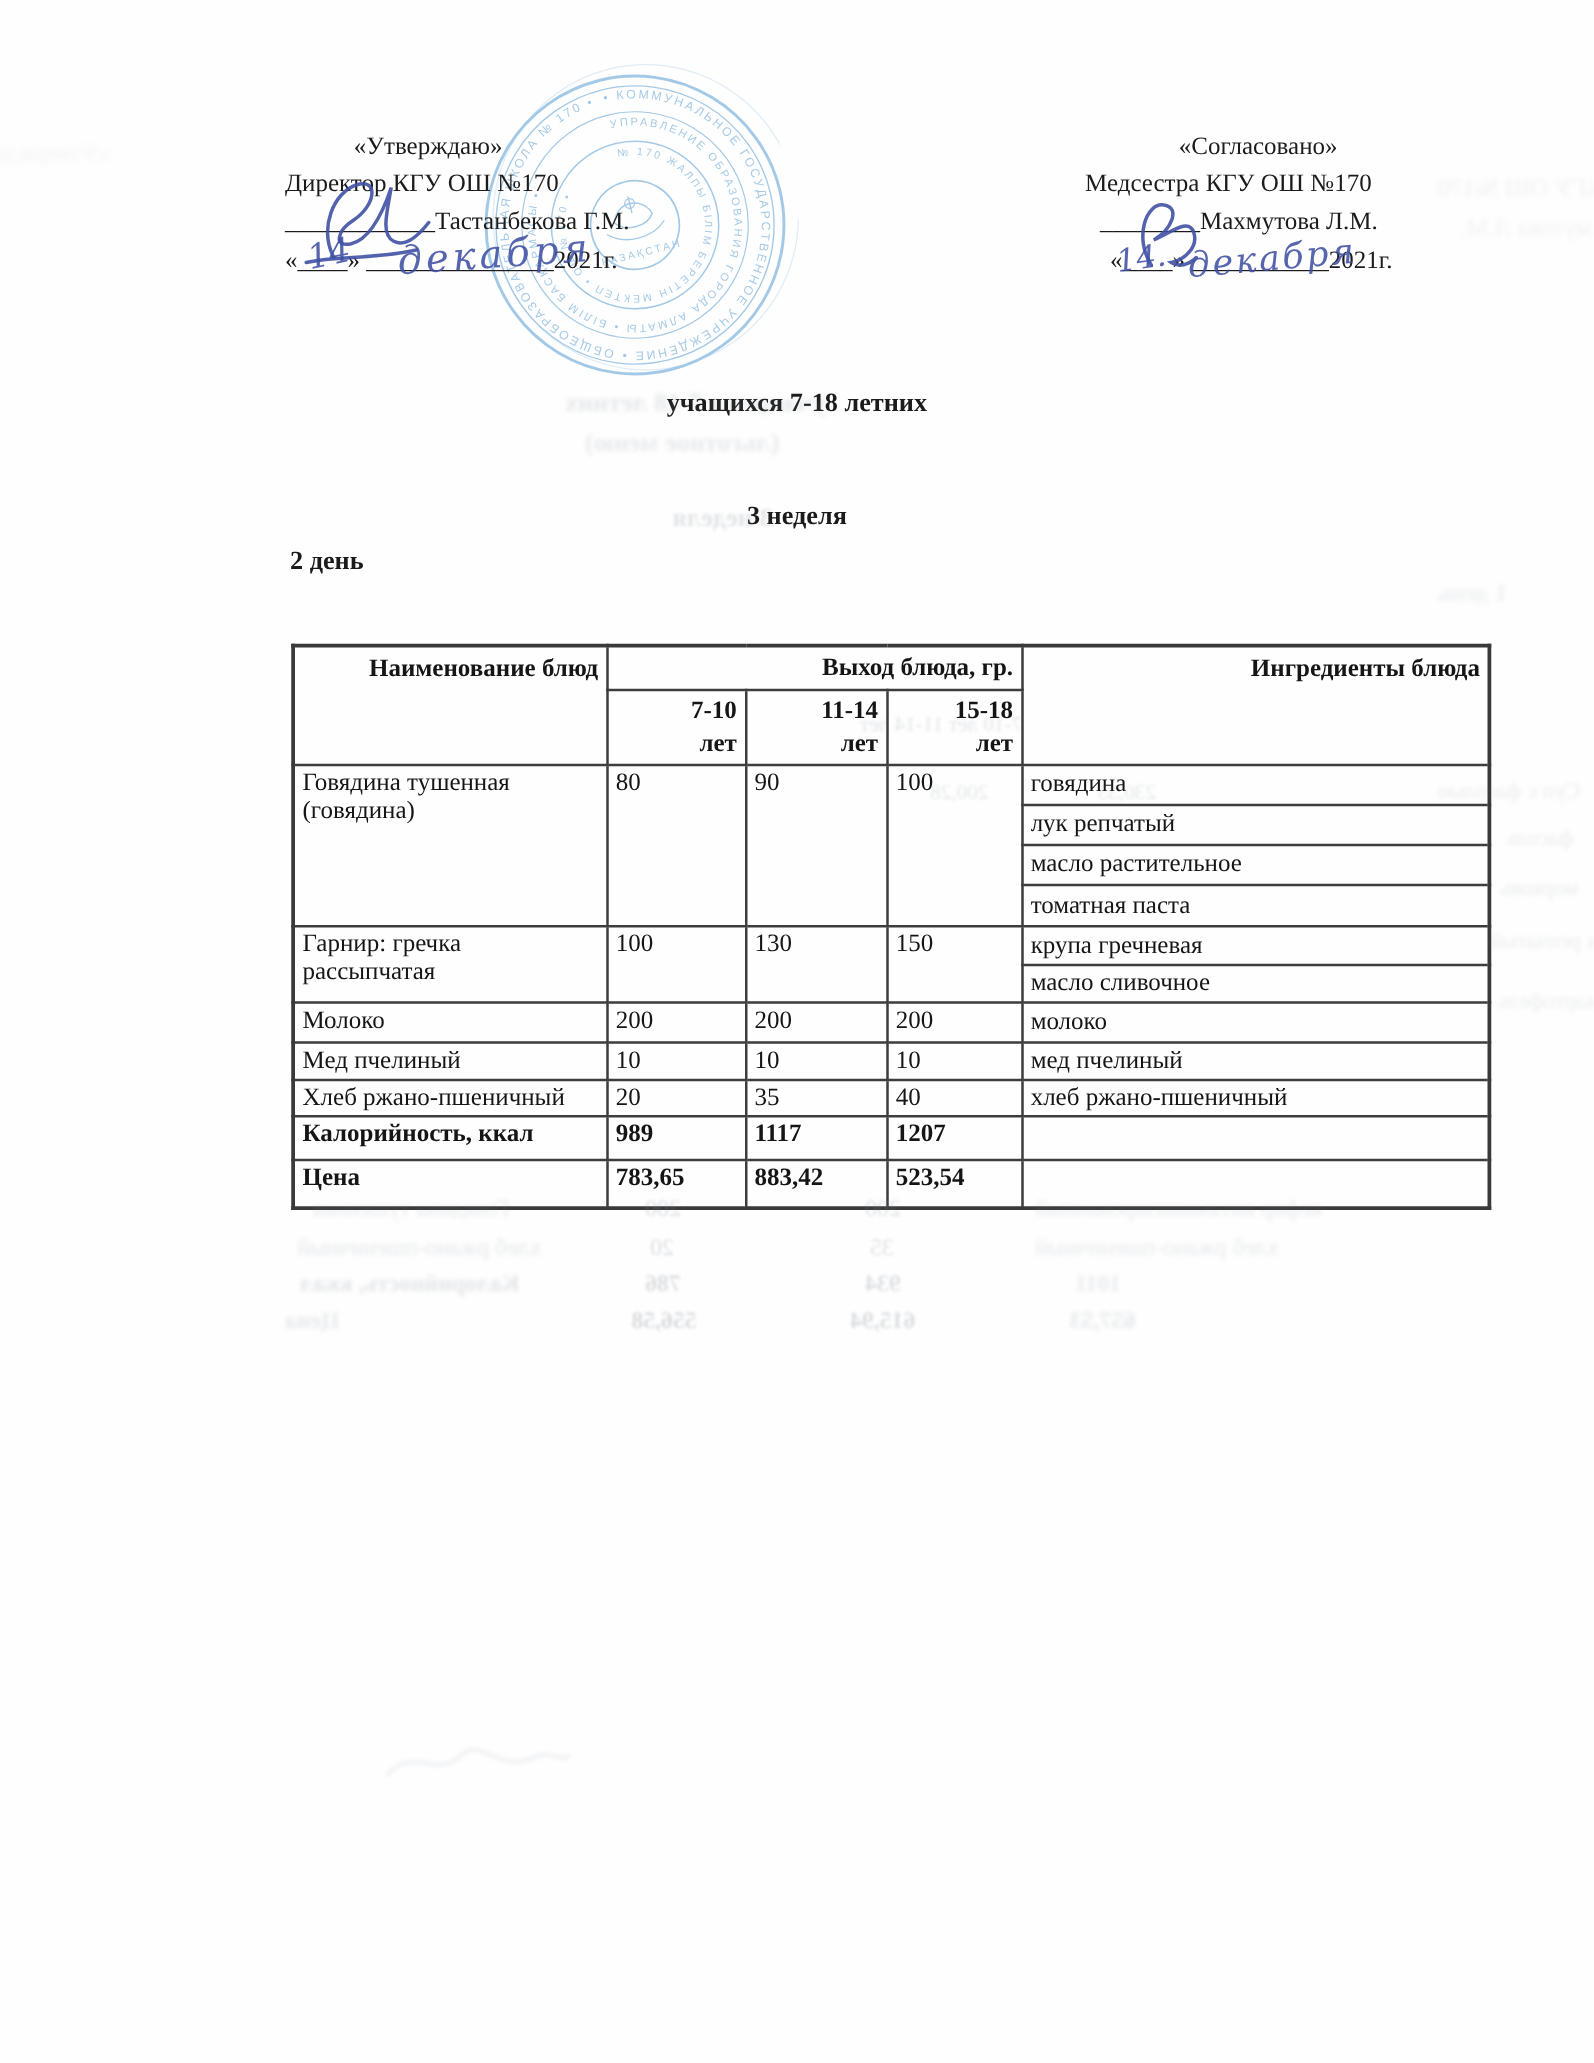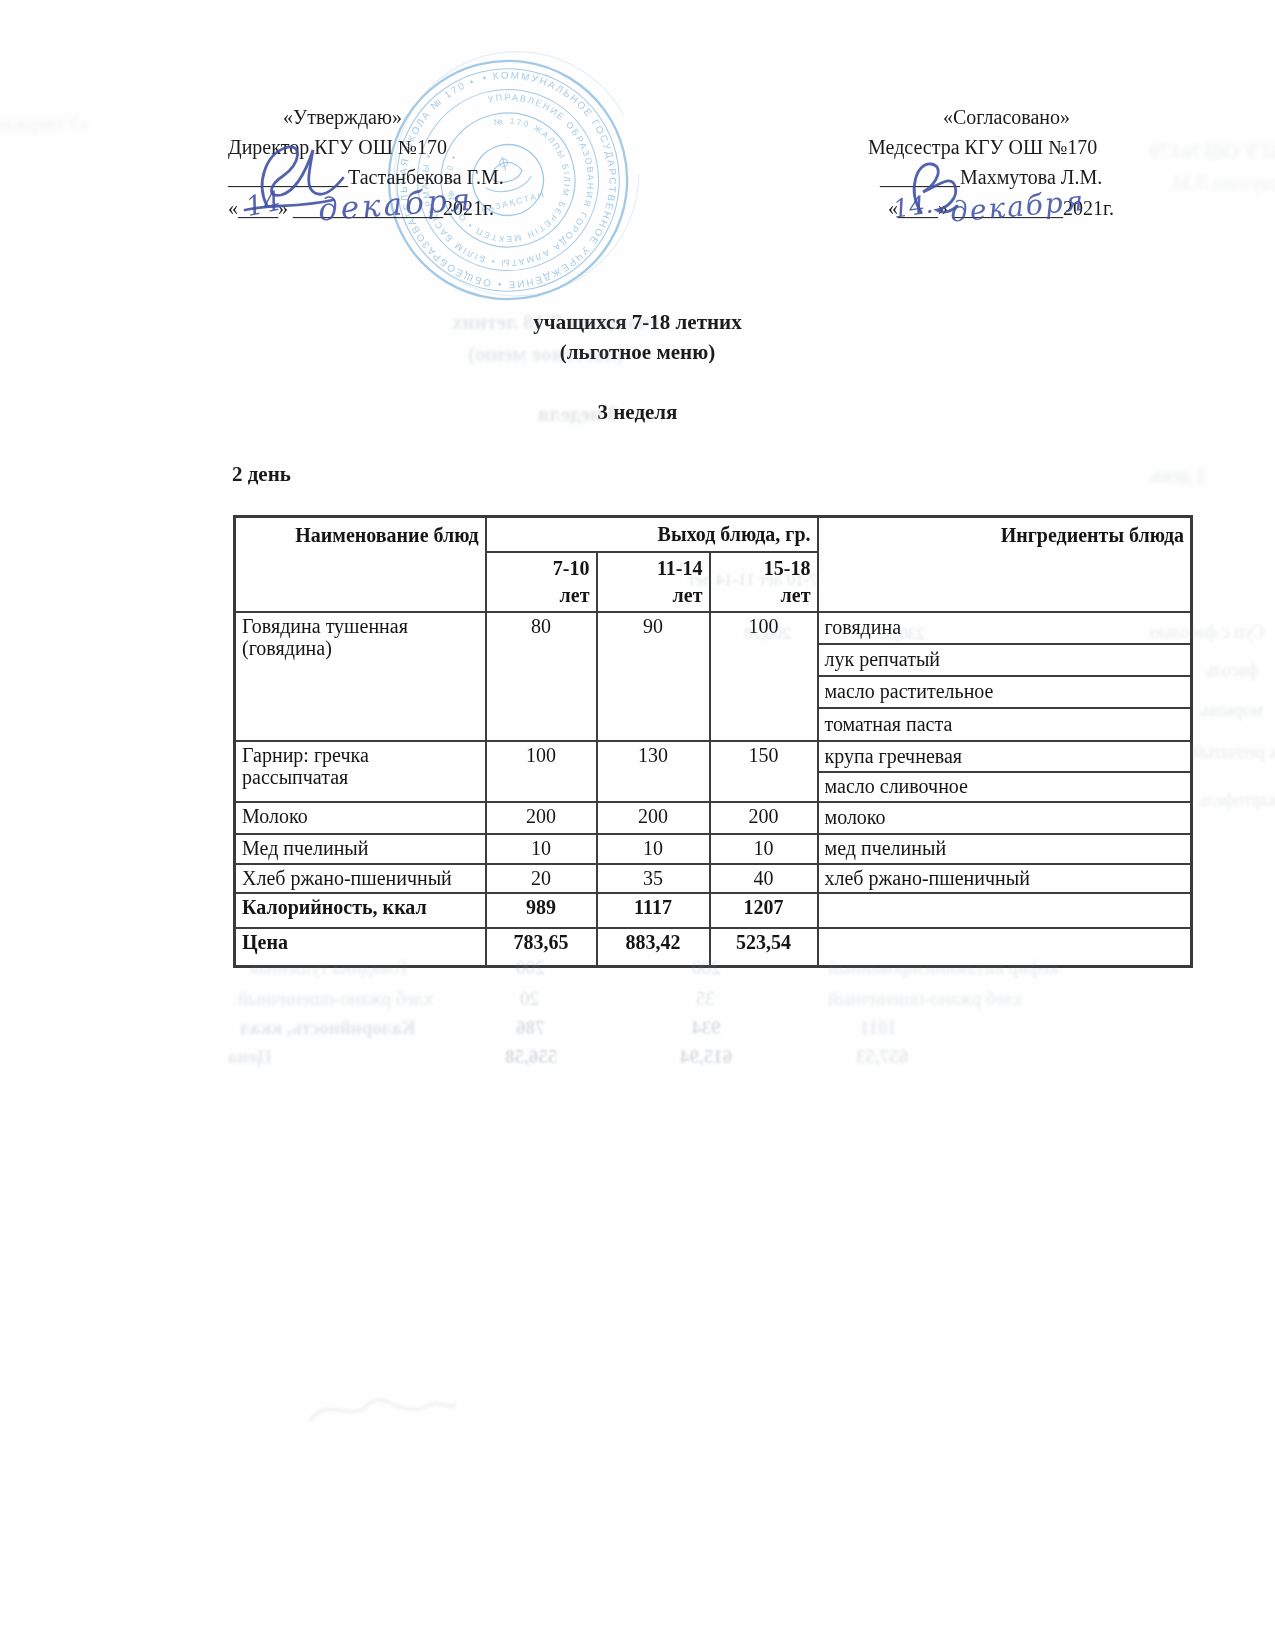--- a/index.html
+++ b/index.html
@@ -12,21 +12,21 @@
 
   
   table.menu{position:absolute;left:233px;top:515px;border-collapse:collapse;table-layout:fixed;
              border:3px solid #3a3a3a;}
   table.menu td{border:2px solid #3d3d3d;font-size:20px;line-height:1.12;color:#151515;
                 padding:2px 6px;overflow:hidden;}
   td.hc{font-weight:bold;text-align:right;vertical-align:middle;}
   td.hc.vtop{vertical-align:top;padding-top:6px;}
   td.age span{display:block;line-height:27px;}
   td.name{vertical-align:top;text-align:left;padding-top:4px;}
-  td.val{vertical-align:top;text-align:center;padding-top:3px;}
+  td.val{vertical-align:top;padding-top:3px;}
   td.ing{text-align:left;}
   tr.sum td{font-weight:bold;margin-left:24px;}
 
   
   .stamp{position:absolute;left:380px;top:52px;width:256px;height:256px;opacity:.55;
          transform:rotate(-14deg);pointer-events:none;}
   .stamp circle,.stamp path.ring,.stamp path.emb{stroke:#5b9fd4;fill:none;}
   .stamp text{fill:#5b9fd4;stroke:none;letter-spacing:2px;font-family:"Liberation Sans",sans-serif;}
 
   
@@ -86,24 +86,23 @@
     <div class="abs tline" style="left:880px;top:165px"><span>________</span><span>Махмутова Л.М.</span></div>
     <div class="abs tline" style="left:888px;top:196px">«____» ___________2021г.</div>
     <svg class="sig" style="left:893px;top:150px" width="82" height="70" viewBox="0 0 82 70">
       <path d="M28,62 C14,40 24,12 38,14 C52,16 44,34 30,42 C44,36 58,24 62,36 C66,48 54,58 44,60 C50,64 58,62 64,56"></path>
     </svg>
     <div class="ink" style="left:893px;top:192px;font-size:25px;transform:rotate(-8deg)">14.</div>
     <div class="ink" style="left:950px;top:190px;font-size:28px;letter-spacing:2px;transform:rotate(-5deg)">декабря</div>
   </div>
 
   <div class="title-line" style="top:310px">учащихся 7-18 летних</div>
-  <div class="title-line" style="top:340px">(льготное меню)</div>
   <div class="title-line" style="top:400px">3 неделя</div>
 
-  <div class="day-label" style="left:232px;top:462px">2 день</div>
+  <div class="day-label" style="left:232px;top:436px">2 день</div>
 
   <table class="menu">
     <colgroup>
       <col style="width:251px">
         <col style="width:111px">
         <col style="width:113px">
         <col style="width:108px">
         <col style="width:374px">
     </colgroup>
     <tbody>

